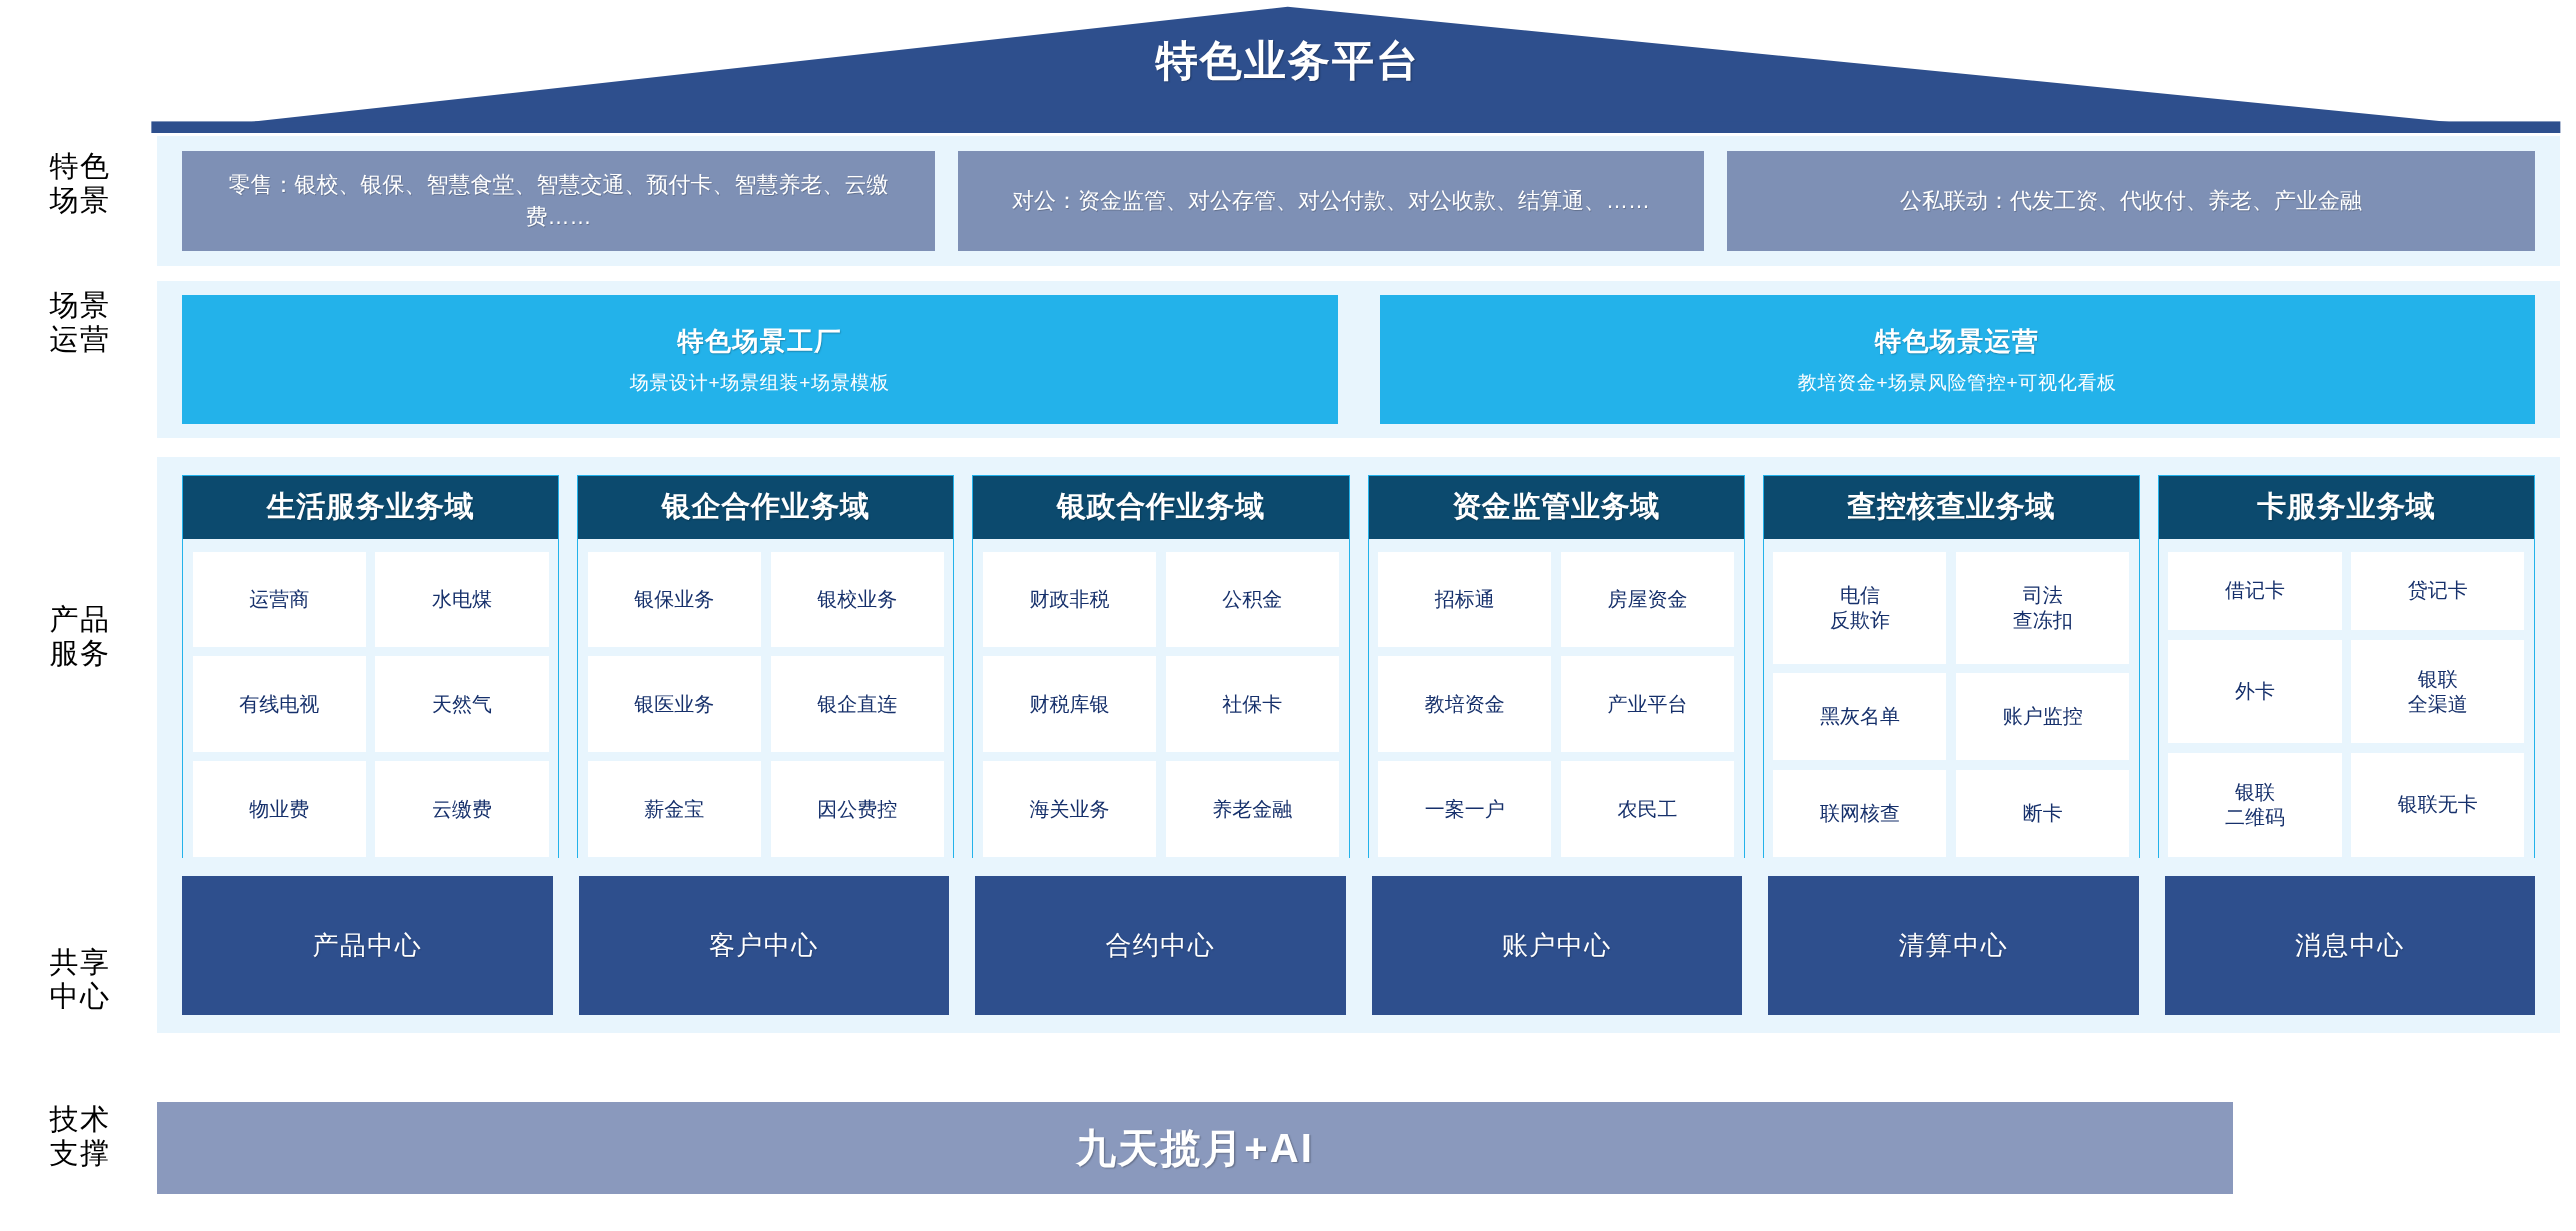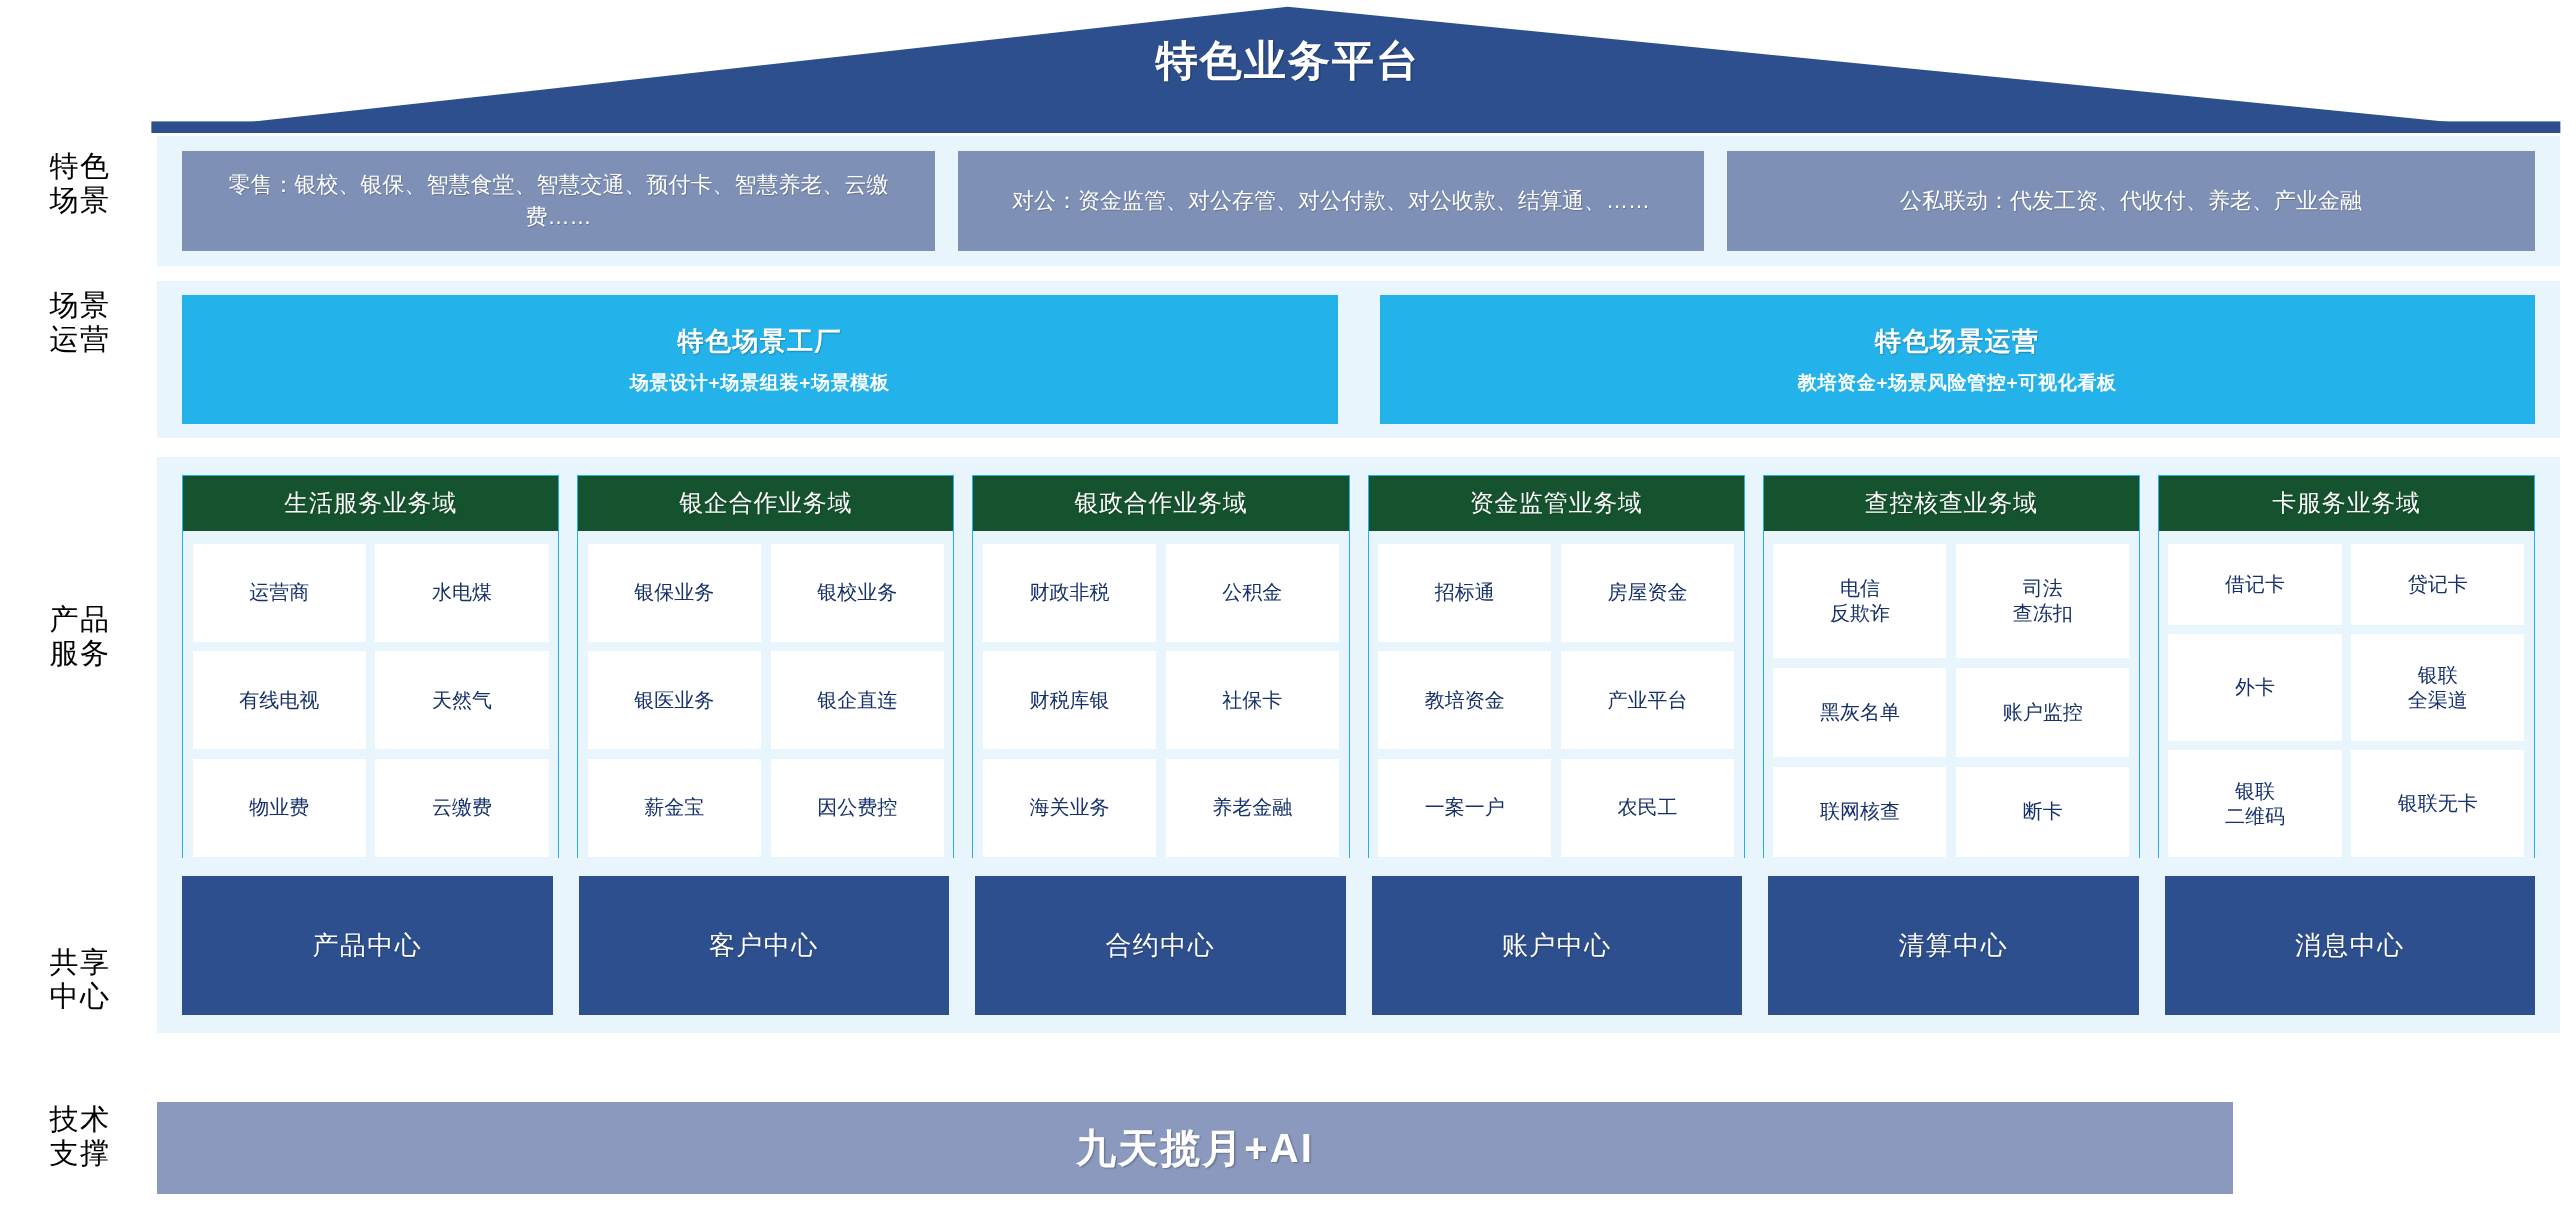--- a/index.html
+++ b/index.html
@@ -49,31 +49,31 @@
   .scn-box.w3 { flex: 1 1 auto; }
 
   
   .ops-row { display: flex; gap: 42px; padding: 13.7px 25px; height: 100%; }
   .ops-box {
     flex: 1 1 0; background: #23b2ea; color: #ffffff;
     display: flex; flex-direction: column; align-items: center; justify-content: center;
     gap: 11px;
   }
   .ops-title { font-size: 26px; font-weight: bold; letter-spacing: 1.4px; text-shadow: 0.7px 0.7px 1.4px rgba(0,0,0,.25); }
-  .ops-sub { font-size: 19px; font-weight: bold; letter-spacing: 0.7px; text-align: center; }
+  .ops-sub { font-size: 19px; font-weight: normal; letter-spacing: 0.7px; text-align: center; }
 
   
   .ps-row { display: flex; gap: 18px; padding: 18px 25px; height: 100%; }
   .ps-col {
     flex: 1 1 0; display: flex; flex-direction: column;
     border: 1.4px solid #23b2ea; background: #e8f5fd;
   }
   .ps-head {
-    background: #14532d; color: #ffffff; text-align: center;
-    font-size: 24px; font-weight: normal; letter-spacing: 0.7px;
+    background: #0c4a6e; color: #ffffff; text-align: center;
+    font-size: 29px; font-weight: bold; letter-spacing: 0.7px;
     padding: 11px 0 12.3px; text-shadow: 0.7px 0.7px 1.4px rgba(0,0,0,.22);
   }
   .ps-grid {
     flex: 1 1 auto; display: grid; grid-template-columns: 1fr 1fr;
     gap: 9.6px 9.6px; padding: 12.3px 9.6px;
   }
   .ps-cell {
     background: #ffffff; color: #16306b;
     display: flex; align-items: center; justify-content: center;
     text-align: center; font-size: 20px; line-height: 1.25;

